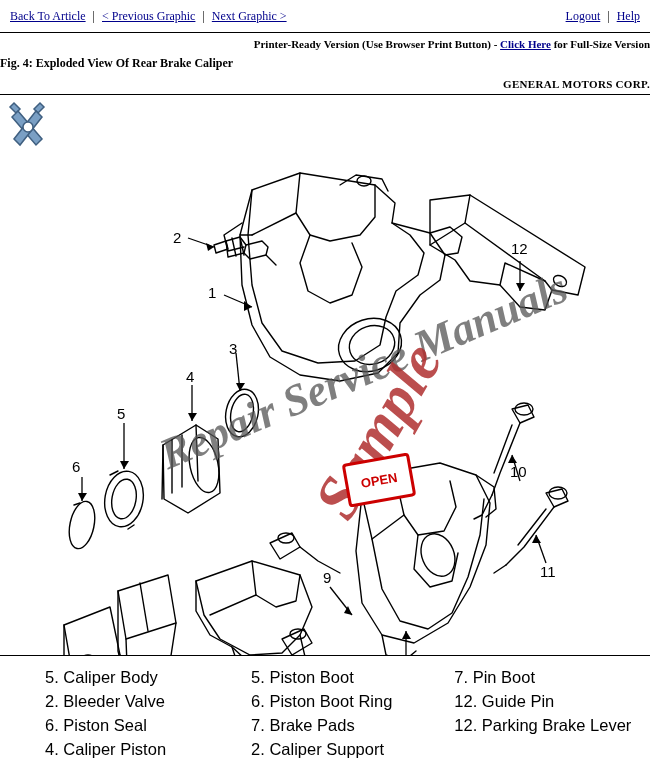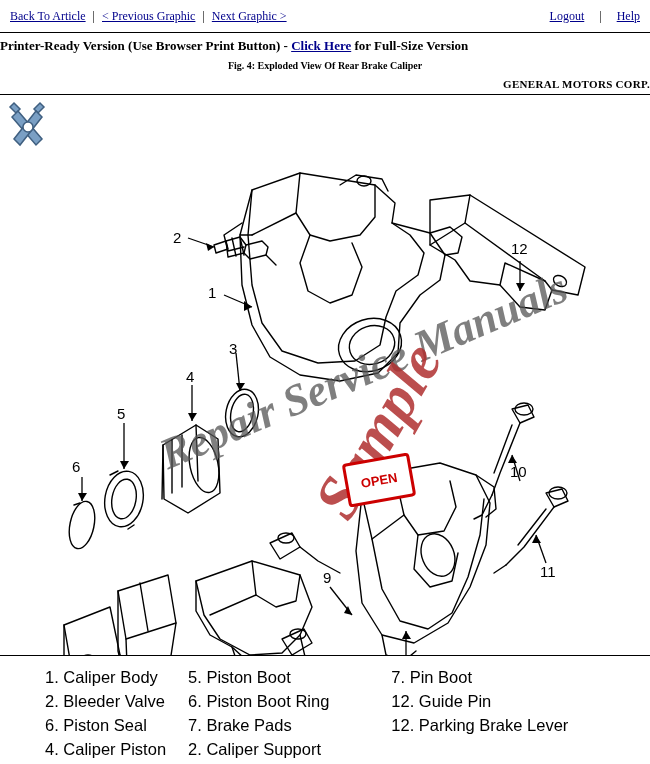--- a/index.html
+++ b/index.html
@@ -33,50 +33,50 @@
   }
   .topnav .left {
     display: flex;
     align-items: center;
     gap: 0;
     flex: 1;
   }
   .topnav .right {
     display: flex;
     align-items: center;
-    gap: 8px;
+    gap: 0;
   }
   .navlink {
     color: #00008B;
     text-decoration: underline;
     cursor: pointer;
     white-space: nowrap;
     font-size: 12px;
   }
   .sep {
     color: #000;
     padding: 0 7px;
     text-decoration: none;
   }
   
   .printer-line {
-    text-align: left;
-    font-size: 13px;
+    text-align: right;
+    font-size: 11px;
     font-weight: bold;
     padding-top: 5px;
     letter-spacing: 0;
   }
   .printer-line .click {
     color: #00008B;
     text-decoration: underline;
     cursor: pointer;
   }
   .fig-title {
-    text-align: center;
-    font-size: 10px;
+    text-align: left;
+    font-size: 12px;
     font-weight: bold;
     padding-top: 6px;
   }
   .corp-title {
     text-align: right;
     font-size: 11px;
     font-weight: bold;
     padding-top: 7px;
     letter-spacing: 0.3px;
   }
@@ -159,21 +159,21 @@
     display: flex;
     justify-content: flex-start;
     font-family: "Liberation Sans", sans-serif;
   }
   .legend-col {
     font-size: 16.5px;
     line-height: 1.45;
     white-space: nowrap;
   }
   .legend-col.c1 { margin-left: 45px; }
-  .legend-col.c2 { margin-left: 22px; }
+  .legend-col.c2 { margin-left: 85px; }
   .legend-col.c3 { margin-left: 62px; }
   .legend-item { }
   .footer {
     border-top: 1px solid #000;
     font-family: "Liberation Sans", sans-serif;
     font-size: 12.5px;
     padding: 7px 0 0 18px;
   }
   .label-num {
     font-family: "Liberation Sans", sans-serif;
@@ -365,21 +365,21 @@
         <path d="M18 16 L42 44 L36 50 L12 22 Z"></path>
         <path d="M40 8 L34 14 L38 18 L44 12 Z"></path>
         <path d="M36 16 L14 44 L20 50 L42 22 Z"></path>
         <circle cx="28" cy="32" r="5" fill="#fff"></circle>
       </g>
     </svg>
   </div>
 
   <div class="legend">
     <div class="legend-col c1">
-      <div class="legend-item">1. Caliper Body</div>
+      <div class="legend-item">5. Caliper Body</div>
       <div class="legend-item">2. Bleeder Valve</div>
       <div class="legend-item">6. Piston Seal</div>
       <div class="legend-item">4. Caliper Piston</div>
     </div>
     <div class="legend-col c2">
       <div class="legend-item">5. Piston Boot</div>
       <div class="legend-item">6. Piston Boot Ring</div>
       <div class="legend-item">7. Brake Pads</div>
       <div class="legend-item">2. Caliper Support</div>
     </div>

